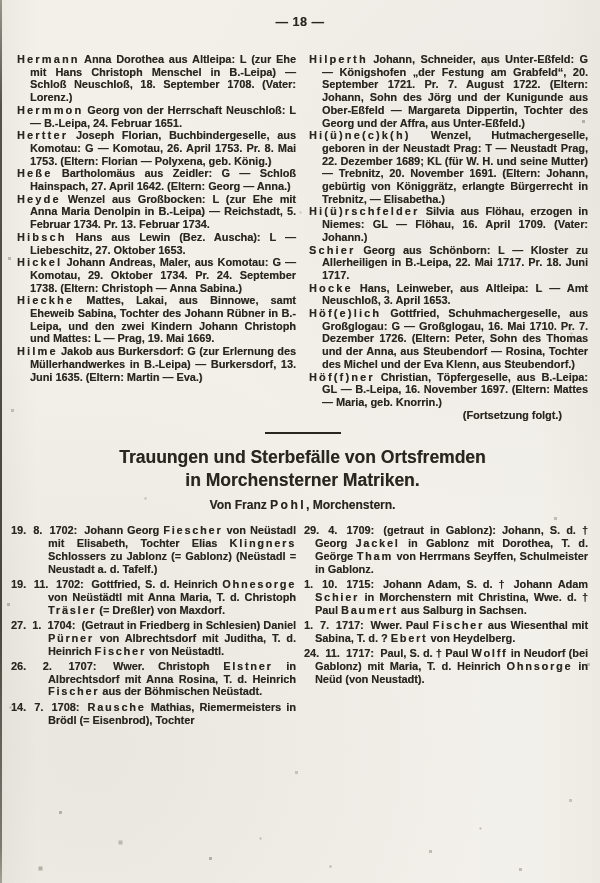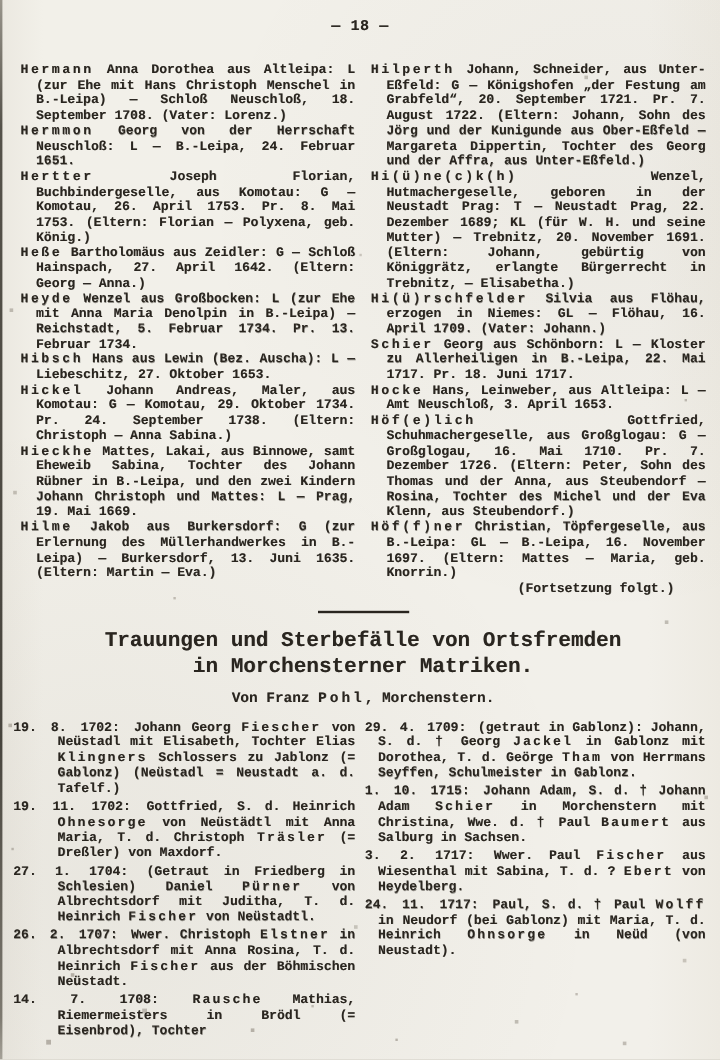--- a/index.html
+++ b/index.html
@@ -7,21 +7,21 @@
     --paper:#f1efe8;
   }
   html,body{margin:0;padding:0;background:#d9d6cd;}
   body{display:flex;justify-content:center;}
   .page{
     position:relative;width:600px;height:883px;overflow:hidden;
     background:
       radial-gradient(circle at 15% 85%, rgba(60,52,40,.05), transparent 45%),
       radial-gradient(circle at 85% 20%, rgba(60,52,40,.03), transparent 40%),
       linear-gradient(90deg,#ebe8e0 0%,#f2f0e9 6%,#f2f0ea 90%,#edeae2 100%);
-    font-family:Liberation Mono, monospace;
+    font-family:Liberation Sans, sans-serif;
     font-weight:700;
     color:var(--ink);
     text-shadow:0.3px 0.2px 0 rgba(35,30,24,.45);
   }
   .scan-edge{
     position:absolute;left:0;top:0;width:2px;height:100%;
     background:linear-gradient(#8a867c,#3a372f 12%,#2c2922 70%,#6b675d 96%,#9a968c);
     opacity:.85;
   }
   .noise{position:absolute;left:0;top:0;width:1px;height:1px;background:transparent;
@@ -112,19 +112,19 @@
       <div class="col" id="bot-left">
           <div class="dentry"><span class="date">19. 8. 1702:</span> <span>Johann Georg </span><span class="sp">Fiescher</span><span> von Neüstadl mit Elisabeth, Tochter Elias </span><span class="sp">Klingners</span><span> Schlossers zu Jablonz (= Gablonz) (Neüstadl = Neustadt a. d. Tafelf.)</span></div>
           <div class="dentry"><span class="date">19. 11. 1702:</span> <span>Gottfried, S. d. Heinrich </span><span class="sp">Ohnesorge</span><span> von Neüstädtl mit Anna Maria, T. d. Christoph </span><span class="sp">Träsler</span><span> (= Dreßler) von Maxdorf.</span></div>
           <div class="dentry"><span class="date">27. 1. 1704:</span> <span>(Getraut in Friedberg in Schlesien) Daniel </span><span class="sp">Pürner</span><span> von Albrechtsdorf mit Juditha, T. d. Heinrich </span><span class="sp">Fischer</span><span> von Neüstadtl.</span></div>
           <div class="dentry"><span class="date">26. 2. 1707:</span> <span>Wwer. Christoph </span><span class="sp">Elstner</span><span> in Albrechtsdorf mit Anna Rosina, T. d. Heinrich </span><span class="sp">Fischer</span><span> aus der Böhmischen Neüstadt.</span></div>
           <div class="dentry"><span class="date">14. 7. 1708:</span> <span class="sp">Rausche</span><span> Mathias, Riemermeisters in Brödl (= Eisenbrod), Tochter</span></div>
         </div>
       <div class="col" id="bot-right">
           <div class="dentry"><span class="date">29. 4. 1709:</span> <span>(getraut in Gablonz): Johann, S. d. † Georg </span><span class="sp">Jackel</span><span> in Gablonz mit Dorothea, T. d. Geörge </span><span class="sp">Tham</span><span> von Herrmans Seyffen, Schulmeister in Gablonz.</span></div>
           <div class="dentry"><span class="date">1. 10. 1715:</span> <span>Johann Adam, S. d. † Johann Adam </span><span class="sp">Schier</span><span> in Morchenstern mit Christina, Wwe. d. † Paul </span><span class="sp">Baumert</span><span> aus Salburg in Sachsen.</span></div>
-          <div class="dentry"><span class="date">3. 2. 1717:</span> <span>Wwer. Paul </span><span class="sp">Fischer</span><span> aus Wiesenthal mit Sabina, T. d. ? </span><span class="sp">Ebert</span><span> von Heydelberg.</span></div>
+          <div class="dentry"><span class="date">1. 7. 1717:</span> <span>Wwer. Paul </span><span class="sp">Fischer</span><span> aus Wiesenthal mit Sabina, T. d. ? </span><span class="sp">Ebert</span><span> von Heydelberg.</span></div>
           <div class="dentry"><span class="date">24. 11. 1717:</span> <span>Paul, S. d. † Paul </span><span class="sp">Wolff</span><span> in Neudorf (bei Gablonz) mit Maria, T. d. Heinrich </span><span class="sp">Ohnsorge</span><span> in Neüd (von Neustadt).</span></div>
         </div>
     </div>
 
   </div>
 </div>
 
 </body></html>

